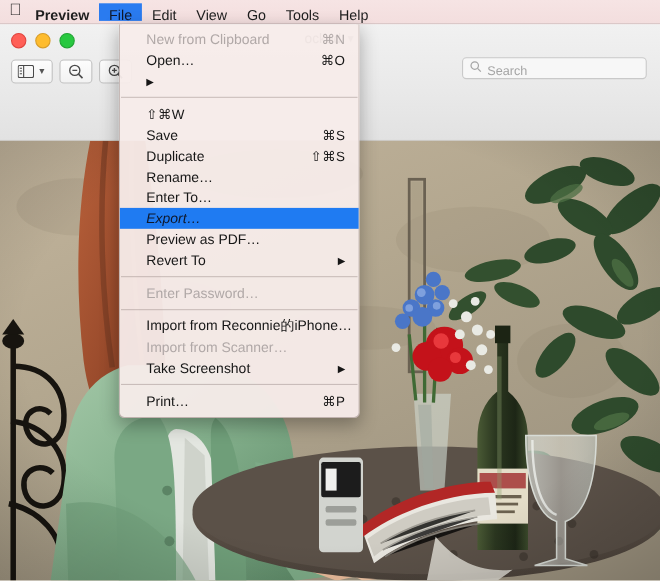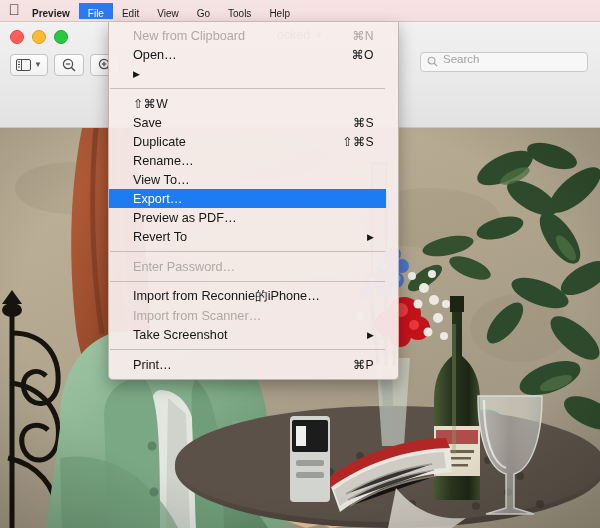--- a/index.html
+++ b/index.html
@@ -25,28 +25,28 @@
     box-sizing: border-box;
     z-index: 40;
   }
   .mb-apple {
     width: 28px; display: flex; justify-content: center; align-items: center;
     font-size: 15px; line-height: 1; color: #1b1b1b; padding-bottom: 2px;
   }
   .mb-item {
     height: 16px; line-height: 22px;
     padding: 0 9px;
-    font-size: 10px;
+    font-size: 13px;
     color: #1d1d1d;
     white-space: nowrap;
   }
   .mb-item.app { font-weight: bold; padding-left: 4px;}
   .mb-item.active {
     background: #2a7bf0;
-    color: #ffffff;
+    color: #0f172a;
   }
 
   
   .window {
     position: absolute; top: 22px; left: 0;
     width: 600px; height: 506px;
     overflow: hidden;
     background: #ffffff;
   }
   .toolbar {
@@ -89,62 +89,62 @@
   }
   .tb-btn svg { display:block; }
   .chev { font-size: 8px; color: #555; line-height:1; }
 
   .searchbox {
     position: absolute; right: 12px; top: 30px;
     width: 168px; height: 20px;
     background: #f7f7f7;
     border: 1px solid #c9c9c9;
     border-radius: 4px;
-    display: flex; align-items: flex-start;
+    display: flex; align-items: flex-end;
     padding: 0 6px; box-sizing: border-box;
   }
   .search-ph {
     font-size: 11.5px; color: #a5a5a5; margin-left: 5px;
   }
 
   
   .canvas {
     position: absolute; top: 106px; left: 0;
     width: 600px; height: 400px;
     overflow: hidden;
     background: #b7ac98;
   }
   .photo { position:absolute; inset:0; }
 
   
   .menu {
     position: absolute;
     left: 108px; top: 22px;
-    width: 291px;
+    width: 219px;
     background: rgba(247,236,234,0.95);
     border: 1px solid rgba(170,155,152,0.7);
     border-top: none;
     border-radius: 0 0 5px 5px;
     box-shadow: 0 6px 16px rgba(0,0,0,0.30);
-    padding: 4px 12px 5px 0;
+    padding: 4px 0 5px 0;
     box-sizing: border-box;
     z-index: 50;
   }
   .mi {
     position: relative;
     height: 19px;
     display: flex; align-items: center;
     padding: 0 12px 0 24px;
     font-size: 12.7px;
     color: #161616;
     white-space: nowrap;
     box-sizing: border-box;
   }
   .mi.disabled { color: #b0a8a7; }
-  .mi.sel { background: #1f7bf2; color: #ffffff; }
+  .mi.sel { background: #1f7bf2; color: #0f172a; font-style: italic; }
   .mi .lbl { flex: 1 1 auto; }
   .mi .sc  { flex: 0 0 auto; font-size: 12.2px; letter-spacing: 0.4px; }
   .mi .arrow { flex: 0 0 auto; font-size: 9px; }
   .msep {
     height: 1px; margin: 5px 1px 5px 1px;
     background: rgba(150,135,132,0.45);
   }
 </style>
 </head>
 <body>
@@ -482,21 +482,21 @@
     </div>
     <div class="mi">
       <span class="lbl">Duplicate</span>
       <span class="sc">⇧⌘S</span>
     </div>
     <div class="mi">
       <span class="lbl">Rename…</span>
       <span class="sc"></span>
     </div>
     <div class="mi">
-      <span class="lbl">View To…</span>
+      <span class="lbl">Enter To…</span>
       <span class="sc"></span>
     </div>
     <div class="mi sel">
       <span class="lbl">Export…</span>
       <span class="sc"></span>
     </div>
     <div class="mi">
       <span class="lbl">Preview as PDF…</span>
       <span class="sc"></span>
     </div>

